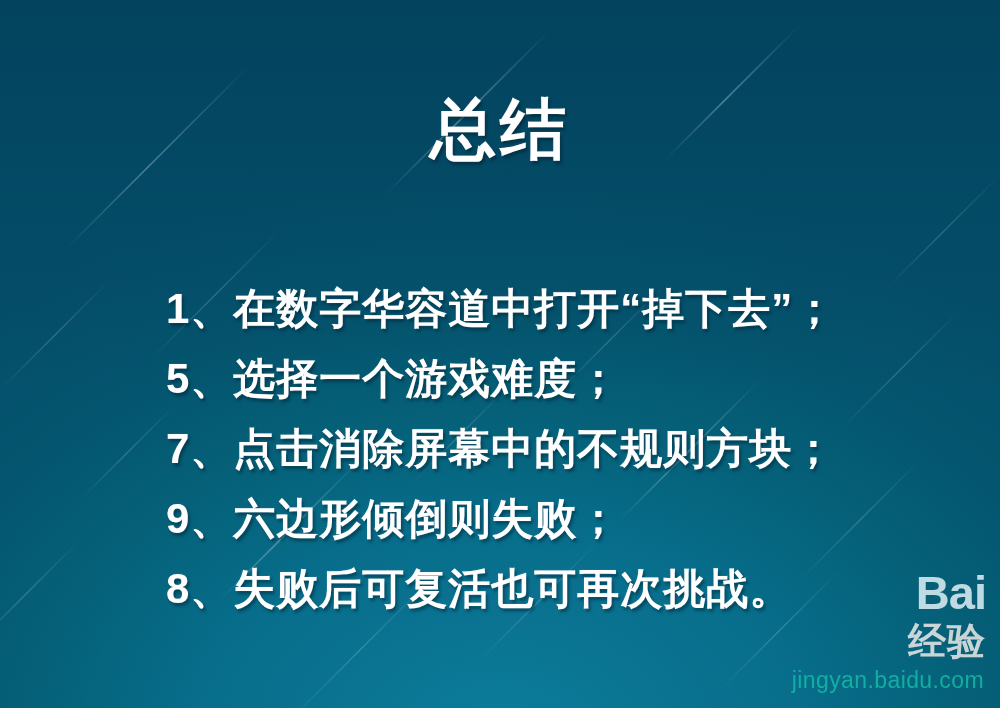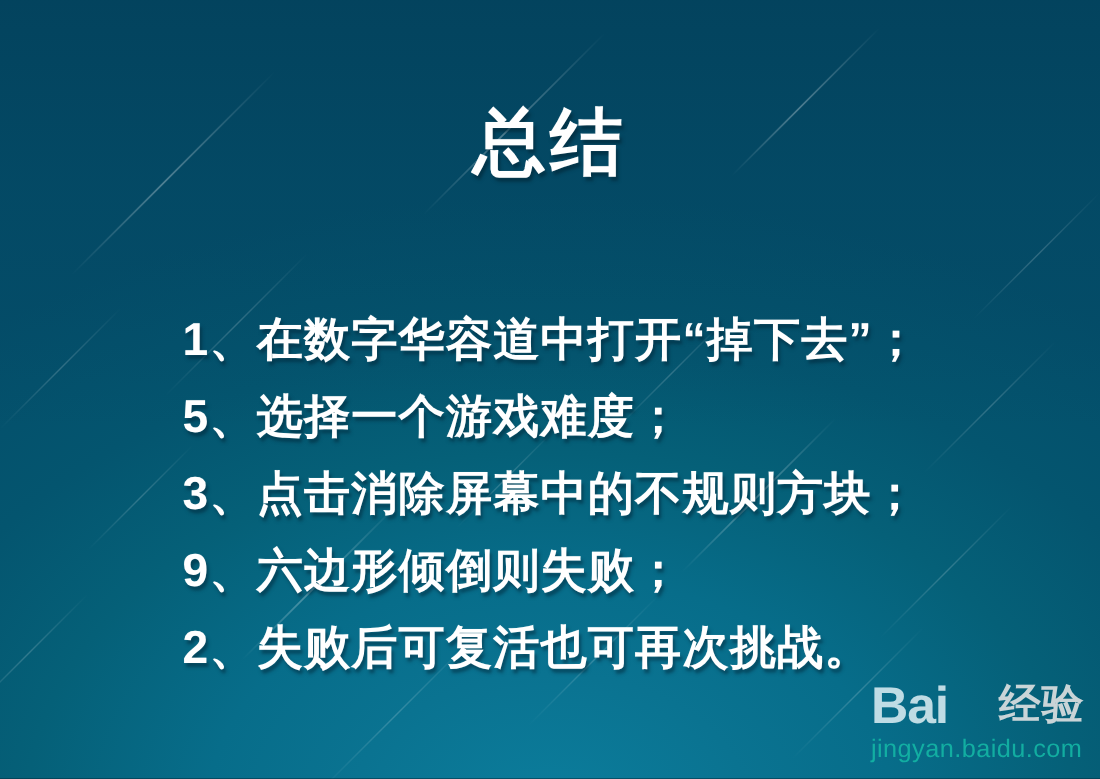--- a/index.html
+++ b/index.html
@@ -94,23 +94,24 @@
   .watermark {
     position: absolute;
     right: 14px;
     bottom: 14px;
     text-align: right;
     opacity: 0.88;
   }
   .wm-logo-row {
     display: flex;
     align-items: flex-end;
-    justify-content: space-between;
+    justify-content: flex-end;
     gap: 2px;
     height: 52px;
+    flex-direction: column;
   }
   .wm-bai {
     color: #d9ecf2;
     font-size: 47px;
     font-weight: bold;
     line-height: 47px;
     letter-spacing: -1px;
   }
   .wm-paw {
     position: relative;
@@ -182,23 +183,23 @@
     </svg>
   </div>
 
   <div class="slide-content">
 
     <div class="slide-title">总结</div>
 
     <ul class="bullet-list">
       <li class="bullet-item">1、在数字华容道中打开“掉下去”；</li>
       <li class="bullet-item">5、选择一个游戏难度；</li>
-      <li class="bullet-item">3、点击消除屏幕中的不规则方块；</li>
+      <li class="bullet-item">7、点击消除屏幕中的不规则方块；</li>
       <li class="bullet-item">9、六边形倾倒则失败；</li>
-      <li class="bullet-item">2、失败后可复活也可再次挑战。</li>
+      <li class="bullet-item">8、失败后可复活也可再次挑战。</li>
     </ul>
 
     <div class="watermark">
       <div class="wm-logo-row">
         <span class="wm-bai">Bai</span>
         <span class="wm-jingyan">经验</span>
       </div>
       <div class="wm-url">jingyan.baidu.com</div>
     </div>
 

